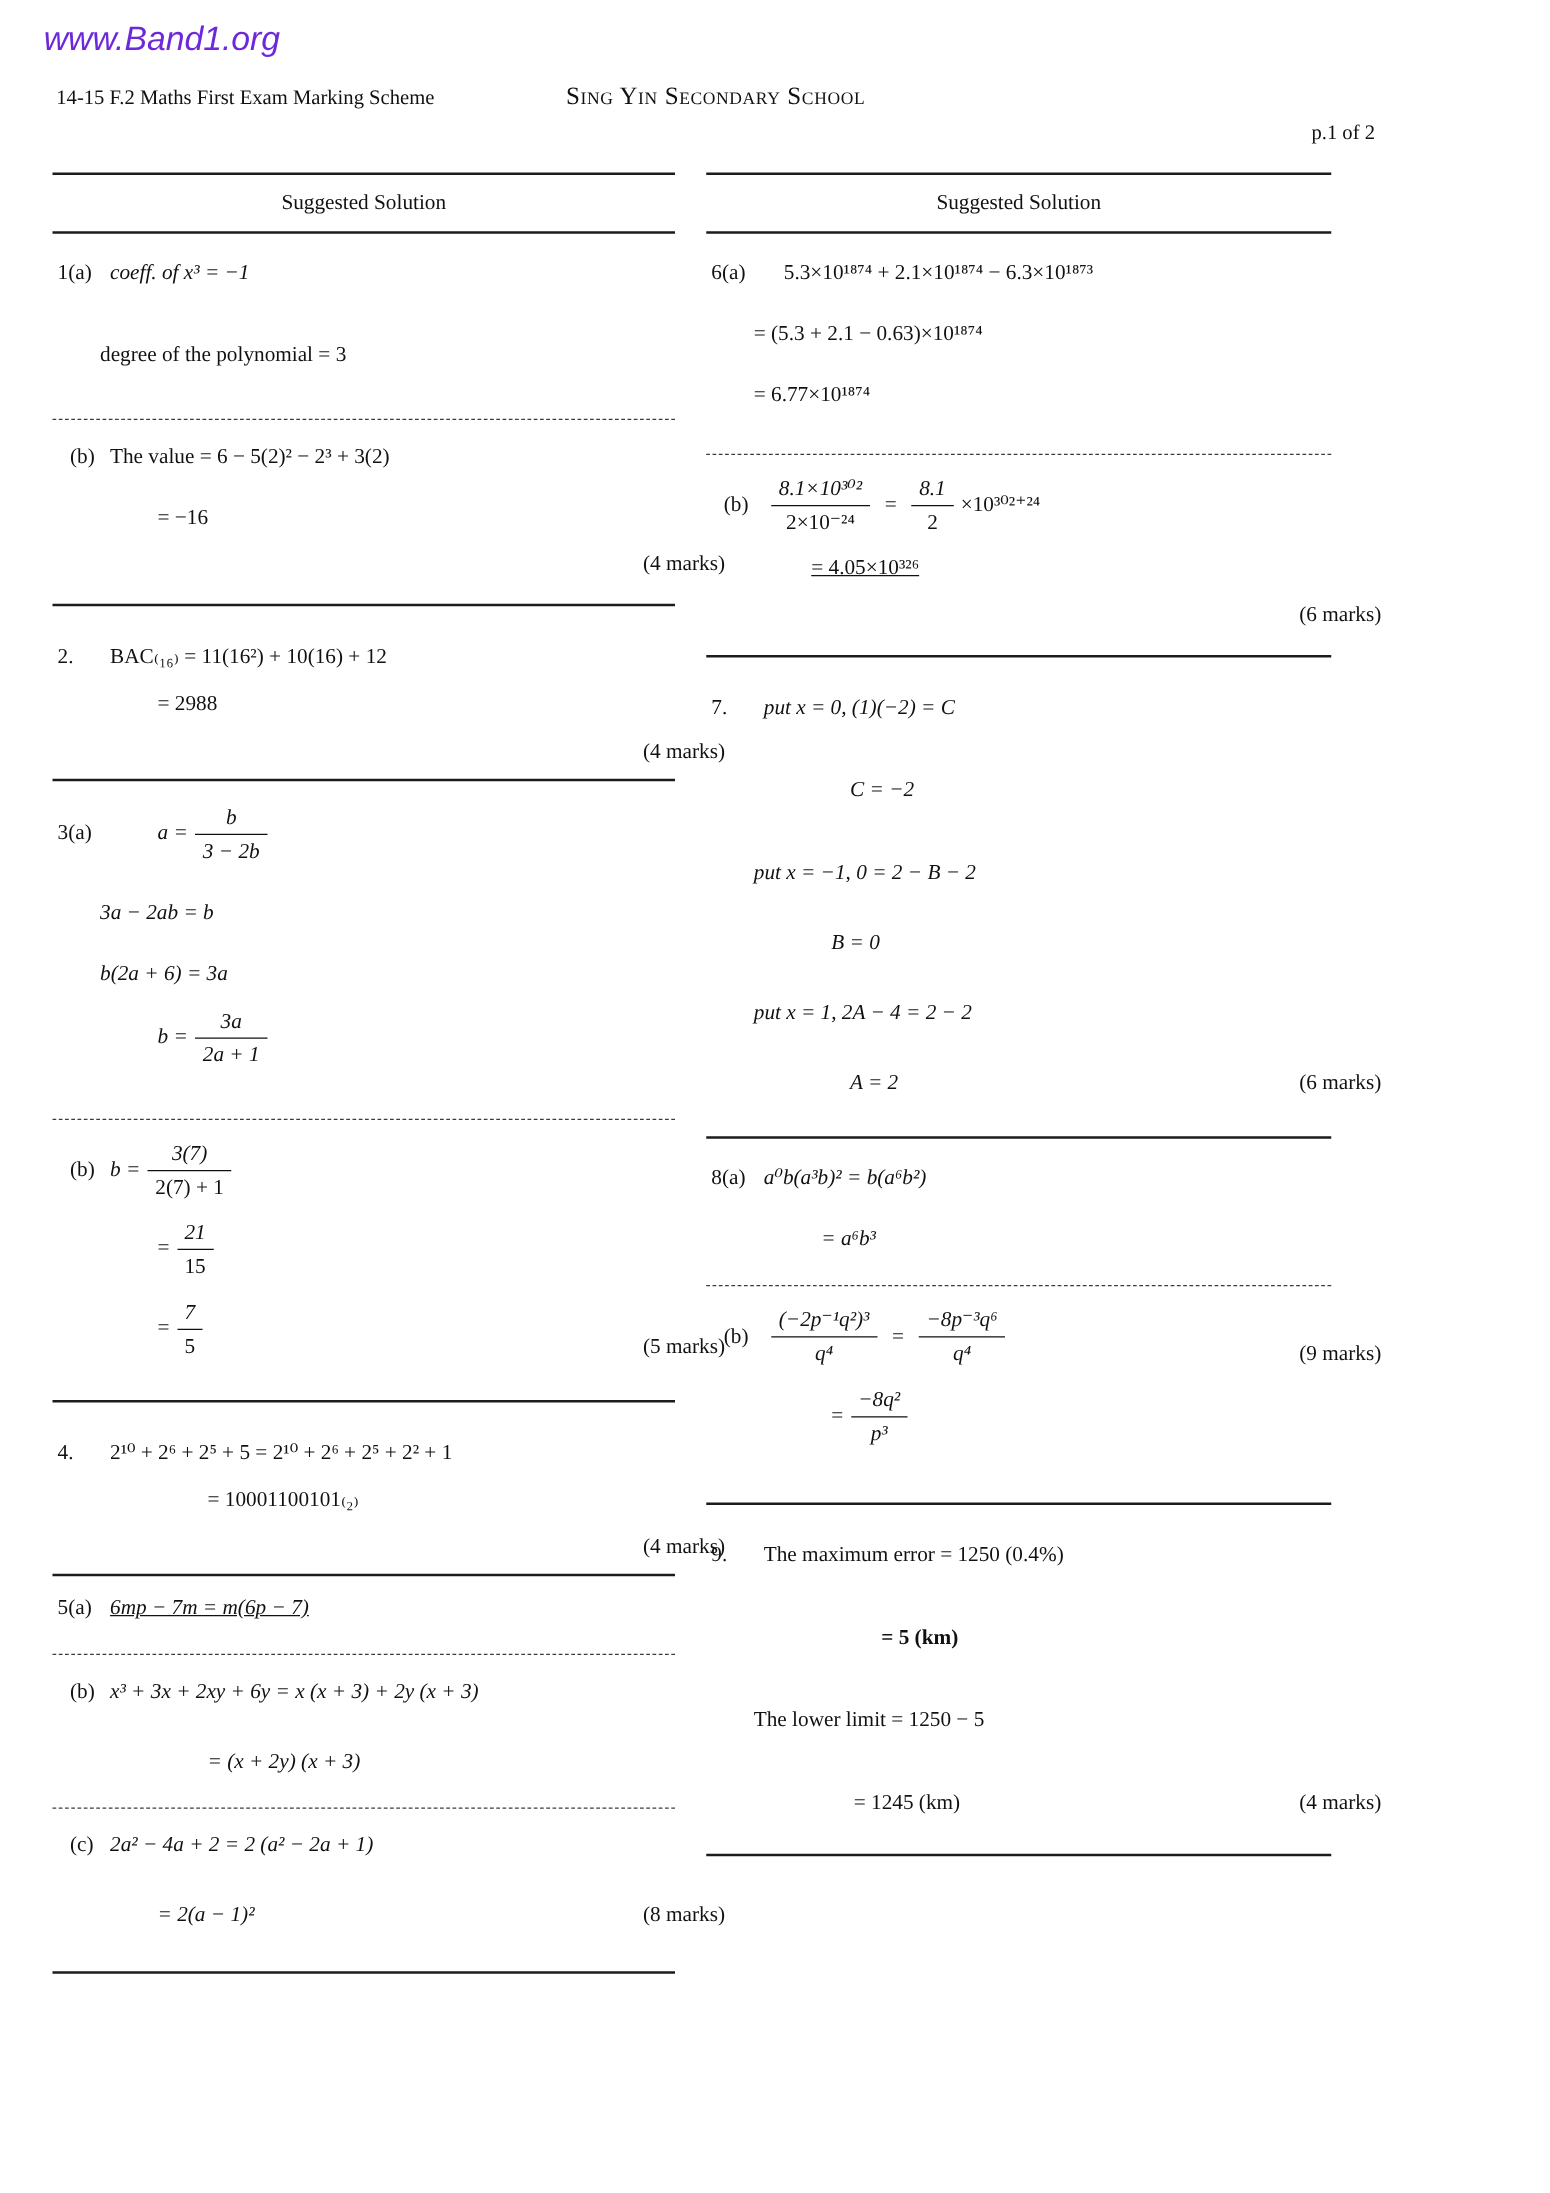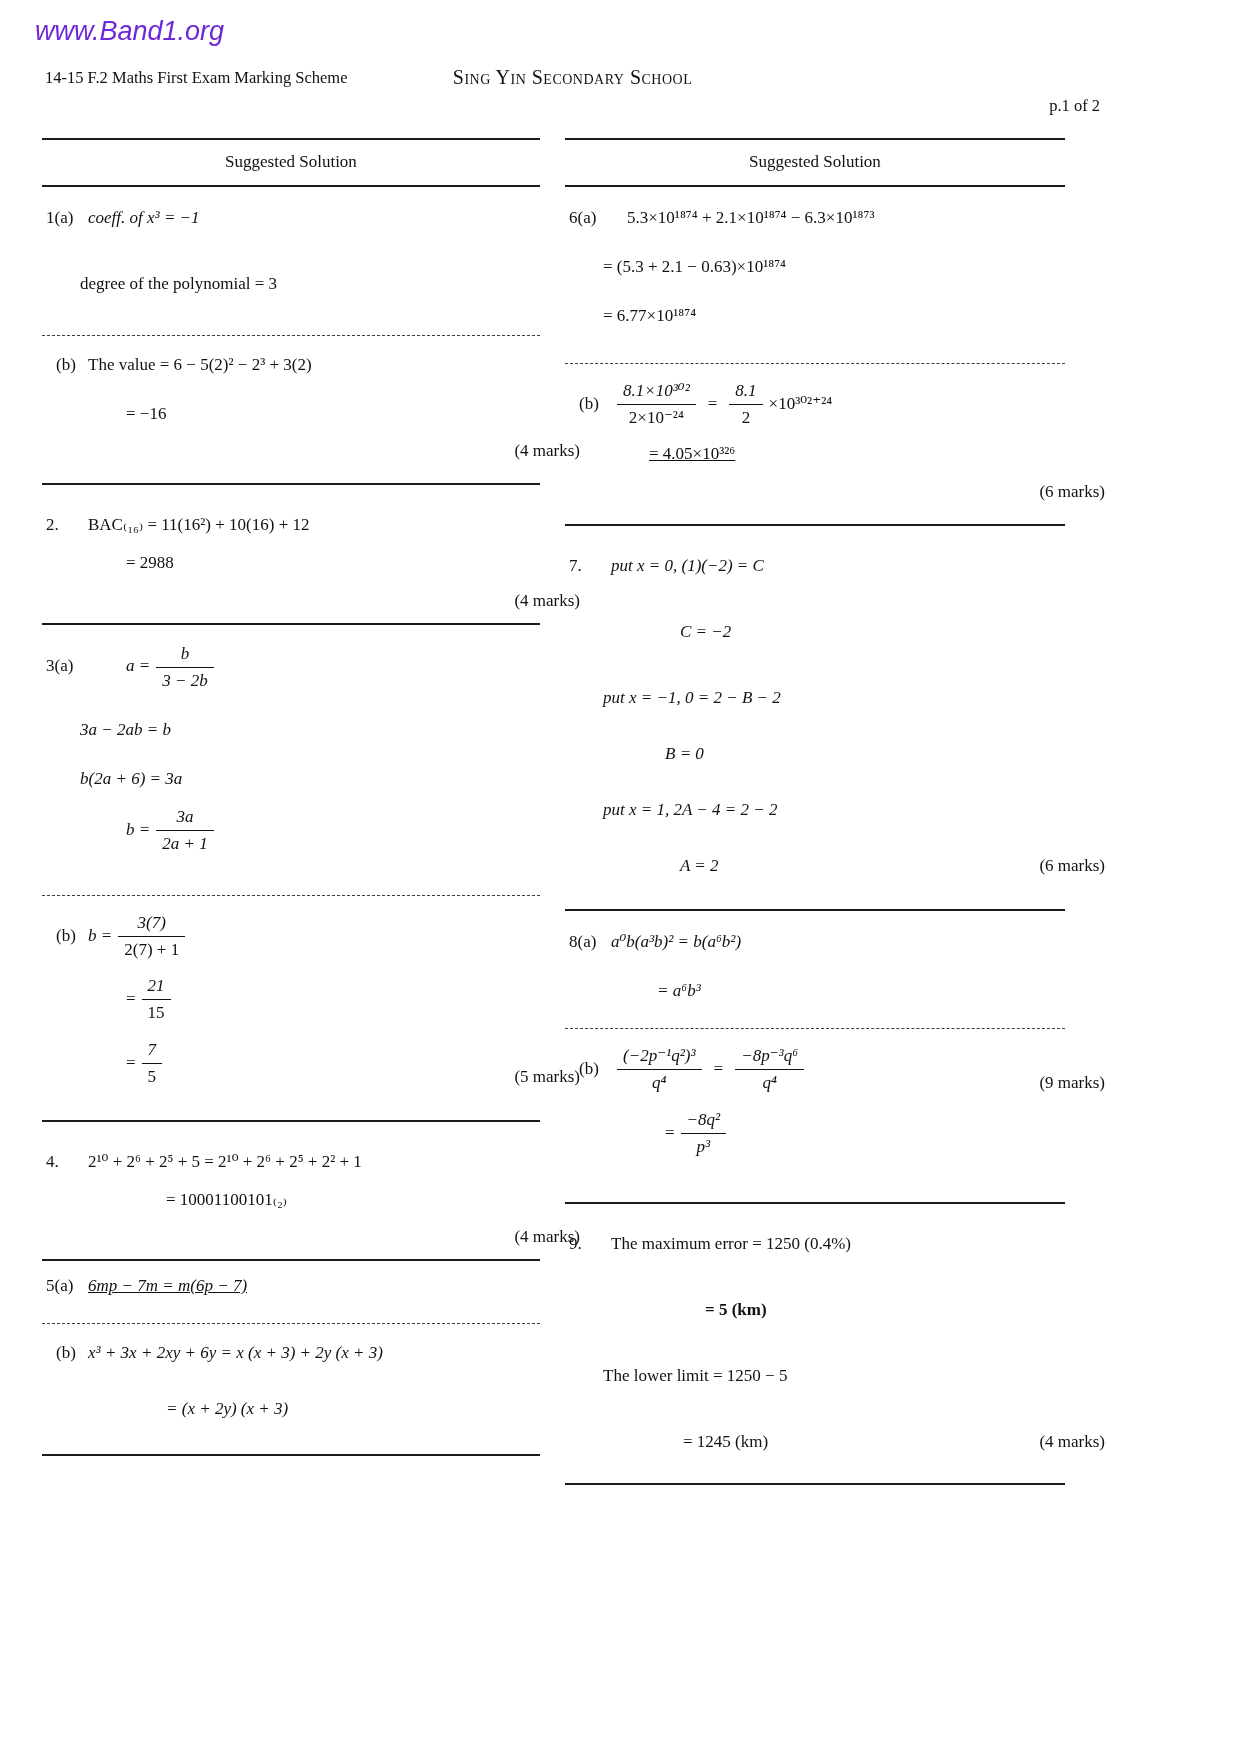--- a/index.html
+++ b/index.html
@@ -159,20 +159,29 @@
       </div>
     </div>
     <div class="part">
       <div class="line">
         <span class="lbl sub">(b)</span><span class="it">x³ + 3x + 2xy + 6y = x (x + 3) + 2y (x + 3)</span>
       </div>
       <div class="line ind3 mt-lg">
         <span class="it">= (x + 2y) (x + 3)</span>
       </div>
     </div>
+    <div class="part">
+      <div class="line">
+        <span class="lbl sub">(c)</span><span class="it">2a² − 4a + 2 = 2 (a² − 2a + 1)</span>
+      </div>
+      <div class="line ind2 mt-lg row-between">
+        <span class="it">= 2(a − 1)²</span>
+        <span class="marks">(8 marks)</span>
+      </div>
+    </div>
   </section>
 </div>
 
 <div class="col col-right">
   <div class="col-header">Suggested Solution</div>
 
   <section class="sec">
     <div class="part">
       <div class="line">
         <span class="lbl">6(a)</span><span class="ml-md">5.3×10¹⁸⁷⁴ + 2.1×10¹⁸⁷⁴ − 6.3×10¹⁸⁷³</span>

